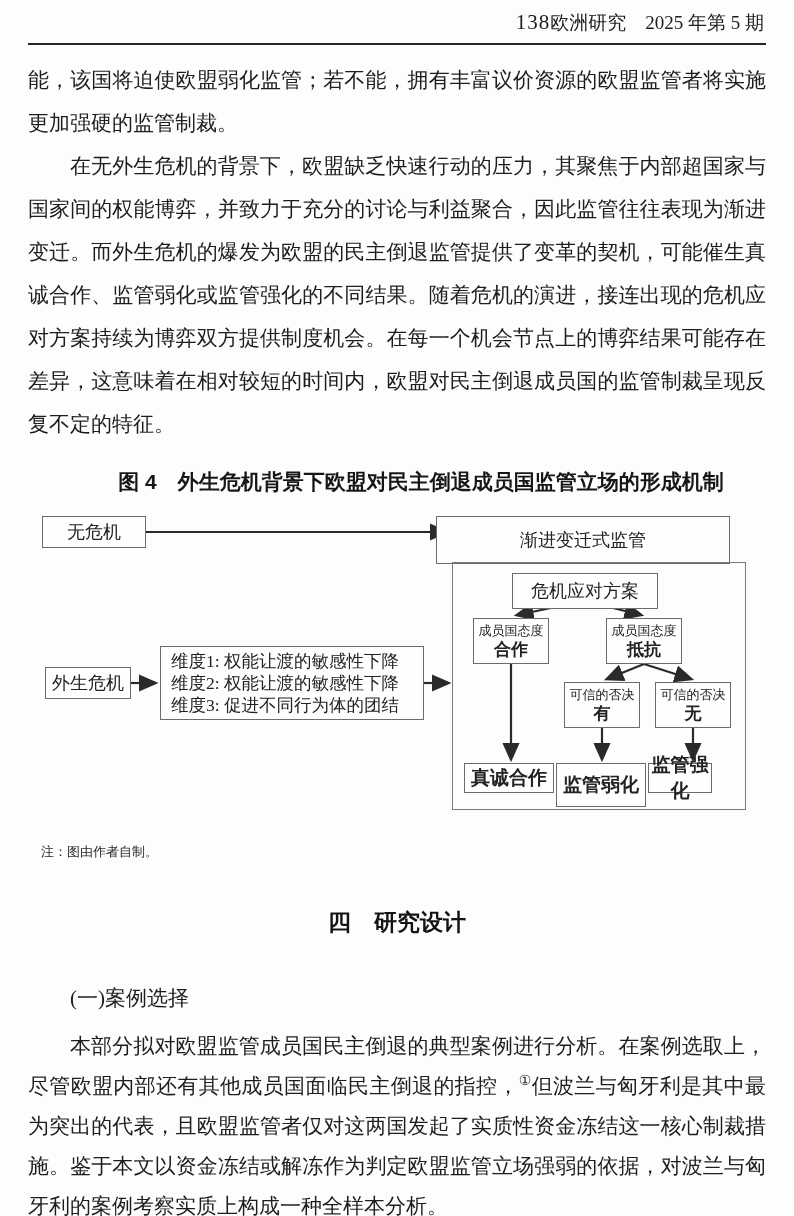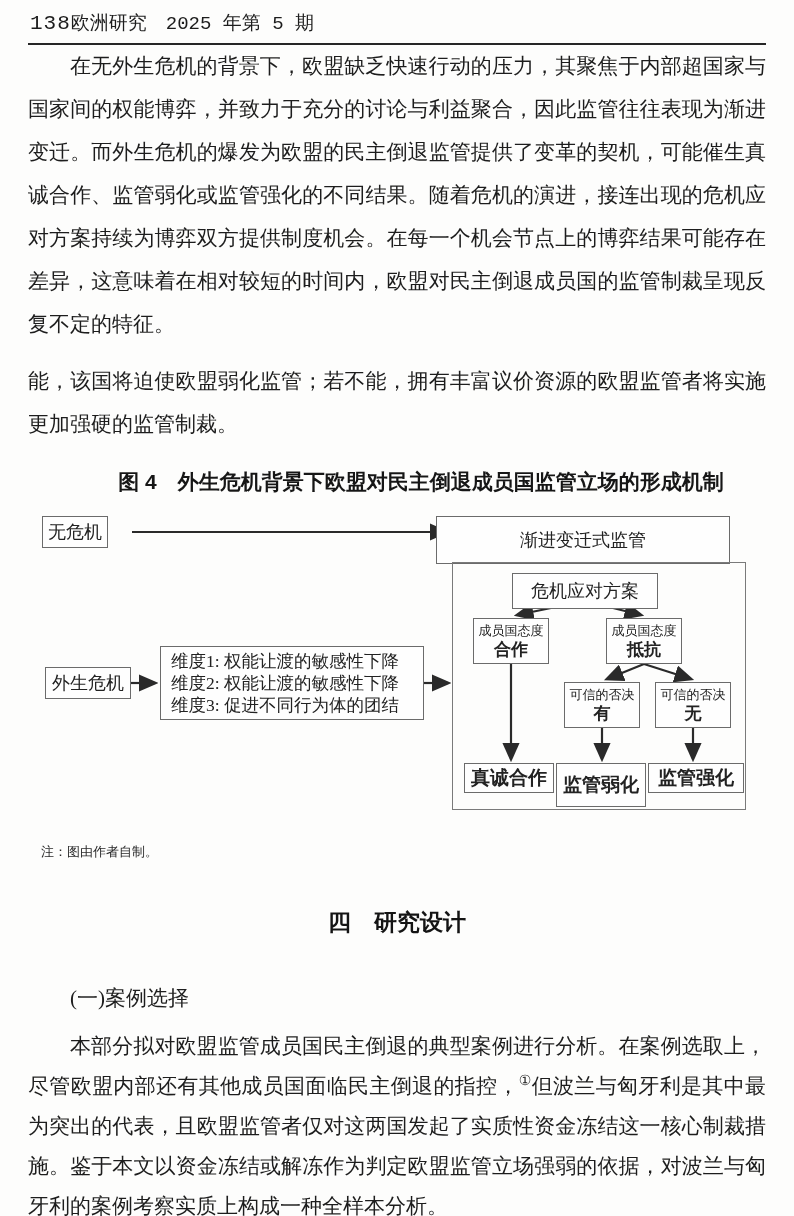--- a/index.html
+++ b/index.html
@@ -8,23 +8,22 @@
     position:relative;
     width:794px; height:1216px;
     margin:0 auto;
     background:#fdfdfc;
     color:#1d1d1d;
     font-family:"Liberation Serif","DejaVu Serif",serif;
     overflow:hidden;
   }
   
   .header {
-    display:flex; justify-content:flex-start; align-items:baseline;
+    display:flex; justify-content:flex-end; align-items:baseline;
     padding:10px 30px 0 30px;
-    font-family:Liberation Mono, monospace;
   }
   .page-num { font-size:21px; letter-spacing:1px; }
   .journal-line { font-size:19px; }
   .header-rule {
     margin:7px 28px 0 28px;
     border-bottom:2.5px solid #262626;
   }
   
   .body-text {
     padding:0 28px;
@@ -111,22 +110,22 @@
 <body>
 
 <div class="page">
 
   <div class="header">
     <span class="page-num">138</span>
     <span class="journal-line">欧洲研究　2025 年第 5 期</span>
   </div>
   <div class="header-rule"></div>
 
+  <p class="body-text p-first">能，该国将迫使欧盟弱化监管；若不能，拥有丰富议价资源的欧盟监管者将实施更加强硬的监管制裁。</p>
   <p class="body-text indent">在无外生危机的背景下，欧盟缺乏快速行动的压力，其聚焦于内部超国家与国家间的权能博弈，并致力于充分的讨论与利益聚合，因此监管往往表现为渐进变迁。而外生危机的爆发为欧盟的民主倒退监管提供了变革的契机，可能催生真诚合作、监管弱化或监管强化的不同结果。随着危机的演进，接连出现的危机应对方案持续为博弈双方提供制度机会。在每一个机会节点上的博弈结果可能存在差异，这意味着在相对较短的时间内，欧盟对民主倒退成员国的监管制裁呈现反复不定的特征。</p>
-  <p class="body-text p-first">能，该国将迫使欧盟弱化监管；若不能，拥有丰富议价资源的欧盟监管者将实施更加强硬的监管制裁。</p>
 
   <div class="fig-caption">图 4　外生危机背景下欧盟对民主倒退成员国监管立场的形成机制</div>
 
   <div class="diagram">
 
     <svg class="arrows" width="794" height="312" viewBox="0 0 794 312">
       <defs>
         <marker id="ah" markerWidth="9" markerHeight="8" refX="7.5" refY="4" orient="auto">
           <path d="M0,0 L9,4 L0,8 Z" fill="#2a2a2a"></path>
         </marker>
@@ -138,21 +137,21 @@
         <line x1="585" y1="96" x2="517" y2="110" marker-end="url(#ah)"></line>
         <line x1="585" y1="96" x2="641" y2="110" marker-end="url(#ah)"></line>
         <line x1="644" y1="159" x2="607" y2="174" marker-end="url(#ah)"></line>
         <line x1="644" y1="159" x2="691" y2="174" marker-end="url(#ah)"></line>
         <line x1="511" y1="159" x2="511" y2="254" marker-end="url(#ah)"></line>
         <line x1="602" y1="223" x2="602" y2="254" marker-end="url(#ah)"></line>
         <line x1="693" y1="223" x2="693" y2="254" marker-end="url(#ah)"></line>
       </g>
     </svg>
 
-    <div class="node" style="left:42px; top:11px; width:66px; height:32px;">
+    <div class="node" style="left:42px; top:11px; width:104px; height:32px;">
       <span>无危机</span>
     </div>
     <div class="node" style="left:436px; top:11px; width:294px; height:48px;">
       <span>渐进变迁式监管</span>
     </div>
 
     <div class="outer-box" style="left:452px; top:57px; width:294px; height:248px;"></div>
 
     <div class="node" style="left:512px; top:68px; width:146px; height:36px;">
       <span>危机应对方案</span>
@@ -175,21 +174,21 @@
       <span class="nl-small">可信的否决</span>
       <span class="nl-big">无</span>
     </div>
 
     <div class="node outcome" style="left:464px; top:258px; width:90px; height:30px;align-items:center;">
       <span>真诚合作</span>
     </div>
     <div class="node outcome" style="left:556px; top:258px; width:90px; height:44px;">
       <span>监管弱化</span>
     </div>
-    <div class="node outcome" style="left:648px; top:258px; width:96px; height:30px;">
+    <div class="node outcome" style="left:648px; top:258px; width:64px; height:30px;">
       <span>监管强化</span>
     </div>
 
     <div class="node" style="left:45px; top:162px; width:86px; height:32px;">
       <span>外生危机</span>
     </div>
     <div class="node dims" style="left:160px; top:141px; width:264px; height:74px;">
       <span>维度1: 权能让渡的敏感性下降</span>
       <span>维度2: 权能让渡的敏感性下降</span>
       <span>维度3: 促进不同行为体的团结</span>

